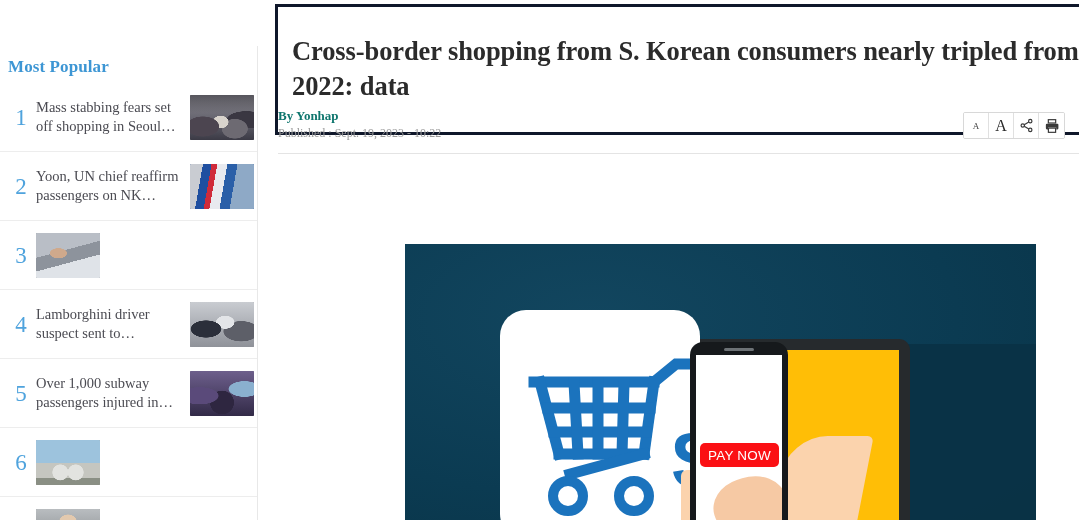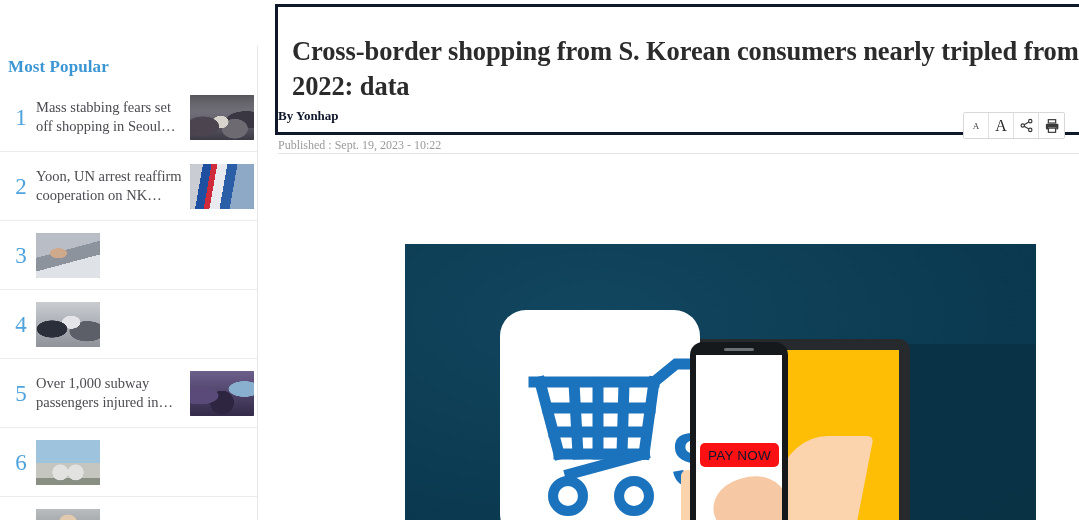--- a/index.html
+++ b/index.html
@@ -139,24 +139,24 @@
   }
   .byline-wrap {
     position: absolute;
     left: 20px; top: 108px;
     width: 700px;
   }
   .byline-author {
     font-family: "Liberation Serif", serif;
     font-weight: bold;
     font-size: 13px;
-    color: #0f172a;
+    color: #0f766e;
   }
   .byline-date {
-    margin-top: 14px;
+    margin-top: 2px;
     font-family: "Liberation Serif", serif;
     font-size: 12px;
     color: #9a9a9a;
   }
   .byline-rule {
     position: absolute;
     left: 20px; top: 153px;
     width: 801px; height: 1px;
     background: #e4e4e4;
   }
@@ -259,21 +259,21 @@
     background: #ffffff;
     position: relative;
     overflow: hidden;
   }
   .pay-btn {
     position: absolute;
     left: 4px; top: 88px;
     width: 79px; height: 24px;
     background: #fb1014;
     border-radius: 5px;
-    color: #0f172a;
+    color: #ffffff;
     font-family: "Liberation Sans", sans-serif;
     font-size: 13.5px;
     display: flex; align-items: center; justify-content: center;
     letter-spacing: .2px;
     cursor: pointer;
   }
   .thumb-blob {
     position: absolute;
     left: 18px; top: 122px;
     width: 74px; height: 62px;
@@ -309,35 +309,36 @@
       <a class="pop-item" style="text-decoration:none">
         <div class="pop-rank">1</div>
         <div class="pop-headline">Mass stabbing fears set off shopping in Seoul…</div>
         <div class="pop-thumb">
             <span class="tg tb1"></span>
           </div>
       </a>
 
       <a class="pop-item" style="text-decoration:none">
         <div class="pop-rank">2</div>
-        <div class="pop-headline">Yoon, UN arrest reaffirm cooperation on NK…</div>
+        <div class="pop-headline">Yoon, UN chief reaffirm passengers on NK…</div>
         <div class="pop-thumb">
             <span class="tg tb2"></span>
           </div>
       </a>
 
       <a class="pop-item" style="text-decoration:none">
         <div class="pop-rank">3</div>
         <div class="pop-thumb">
             <span class="tg tb3"></span>
           </div>
       </a>
 
       <a class="pop-item" style="text-decoration:none">
         <div class="pop-rank">4</div>
+        <div class="pop-headline">Lamborghini driver suspect sent to…</div>
         <div class="pop-thumb">
             <span class="tg tb4"></span>
           </div>
       </a>
 
       <a class="pop-item" style="text-decoration:none">
         <div class="pop-rank">5</div>
         <div class="pop-headline">Over 1,000 subway passengers injured in…</div>
         <div class="pop-thumb">
             <span class="tg tb5"></span>

